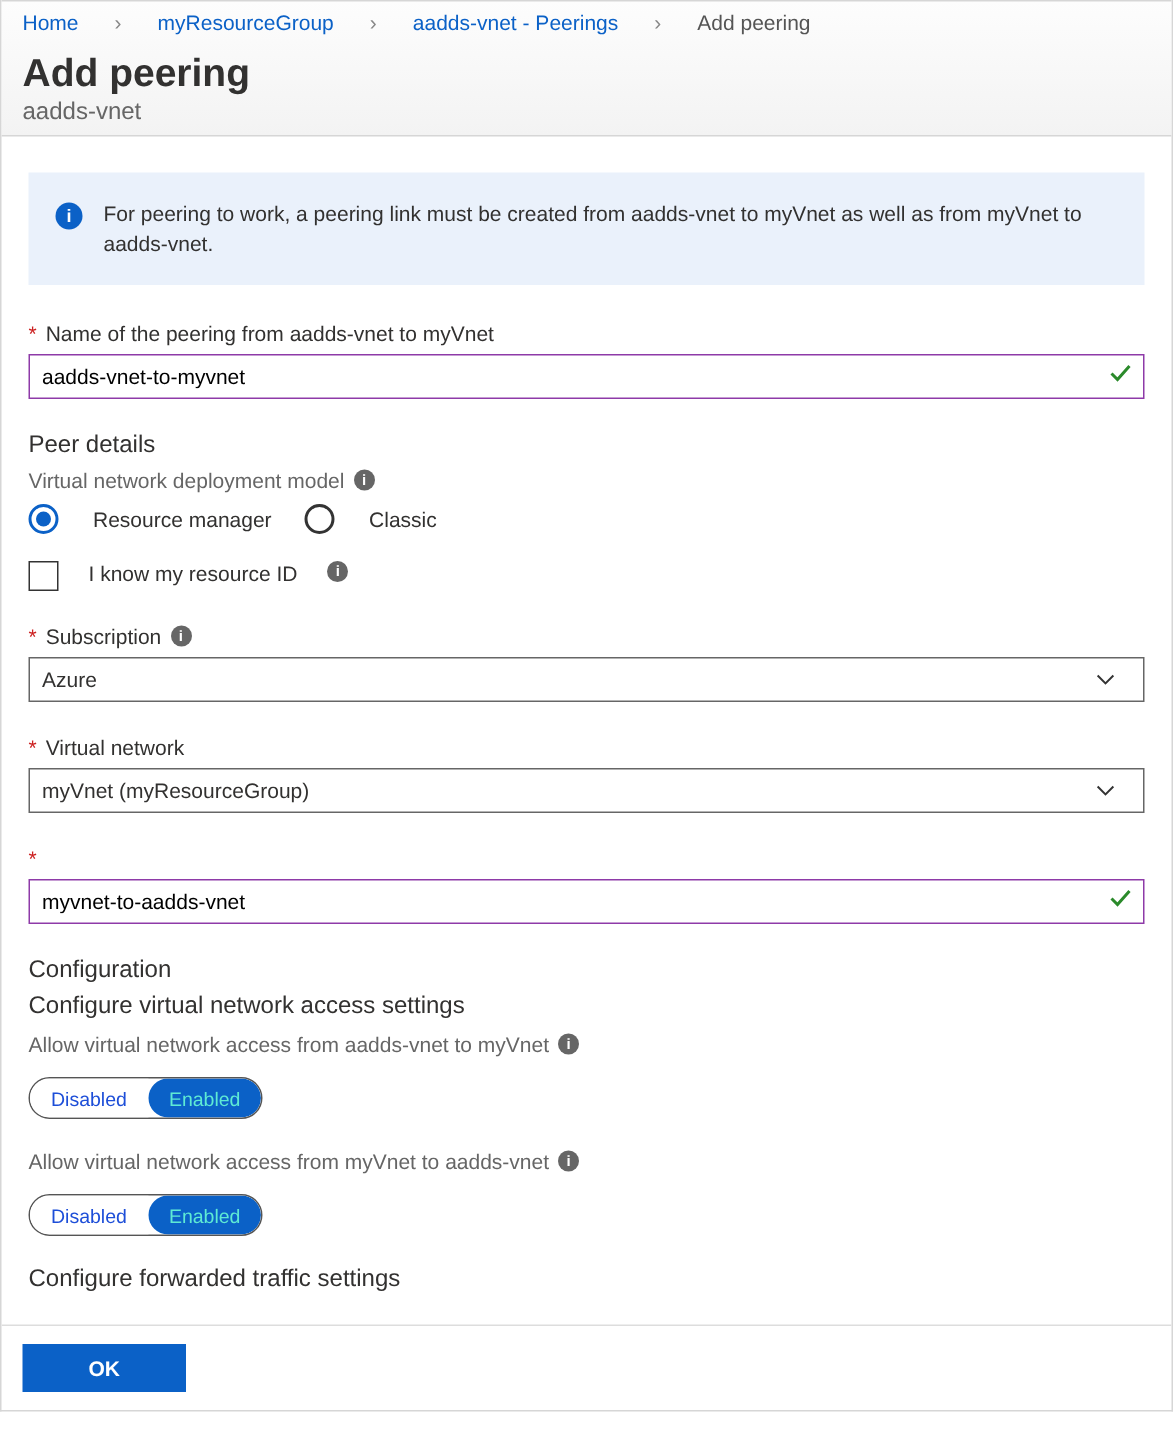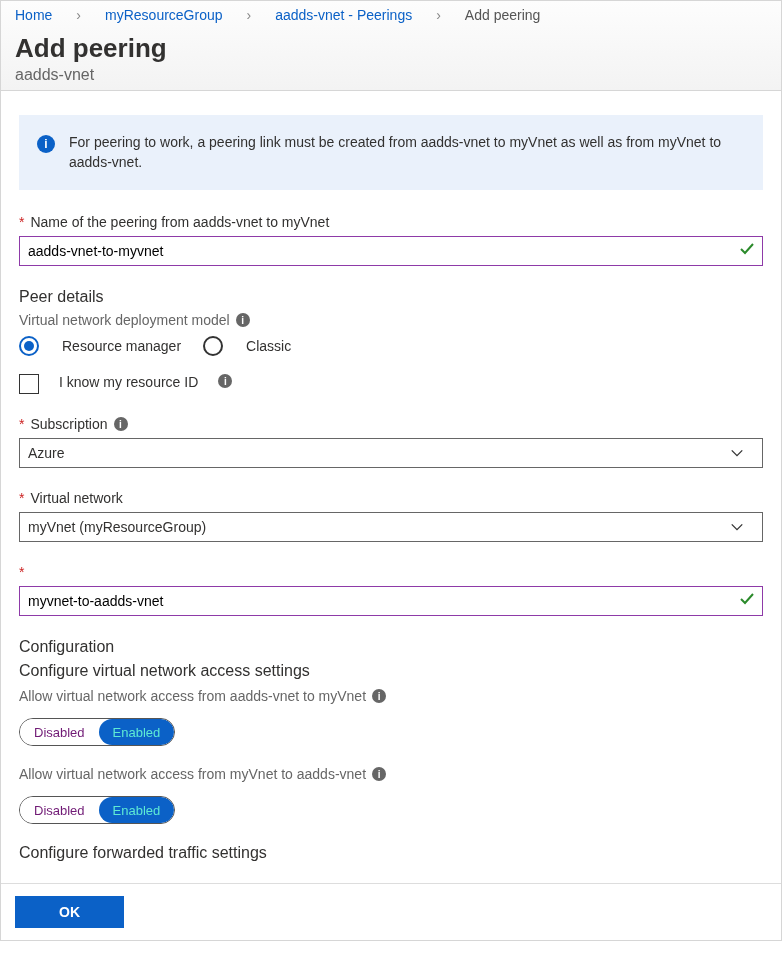--- a/index.html
+++ b/index.html
@@ -32,21 +32,21 @@
   .gray-label { color: #666; }
   .radio-line { display: flex; align-items: center; gap: 22px; margin-top: 8px; margin-bottom: 18px; }
   .radio { display: inline-flex; align-items: center; gap: 23px; cursor: pointer; }
   .radio-c { width: 20px; height: 20px; border: 2px solid #333; border-radius: 50%; display: flex; align-items: center; justify-content: center; }
   .radio-c.sel { border-color: #0b61c7; }
   .radio-c.sel::after { content: ""; width: 10px; height: 10px; background: #0b61c7; border-radius: 50%; }
   .check-line { display: flex; gap: 20px; margin-bottom: 22px; }
   .checkbox { width: 20px; height: 20px; border: 1px solid #333; }
   .toggle-pill { display: inline-flex; border: 1px solid #555; border-radius: 16px; overflow: hidden; height: 28px; margin-top: 8px; margin-bottom: 20px; }
   .pill-opt { padding: 3px 14px; font-size: 13px; display: flex; align-items: center; cursor: pointer; }
-  .pill-opt.off { background: #fff; color: #701a75; }
+  .pill-opt.off { background: #fff; color: #1d4ed8; }
   .pill-opt.on { background: #0b61c7; color: #5eead4; border-radius: 14px; }
   .footer { border-top: 1px solid #ddd; padding: 12px 14px; }
   .ok-btn { background: #0b61c7; color: #fff; border: none; padding: 8px 44px; font-size: 14px; font-weight: 600; cursor: pointer; }
 </style>
 </head>
 <body>
 
 <div class="header-bar">
   <div class="breadcrumb">
     <a href="#">Home</a>

